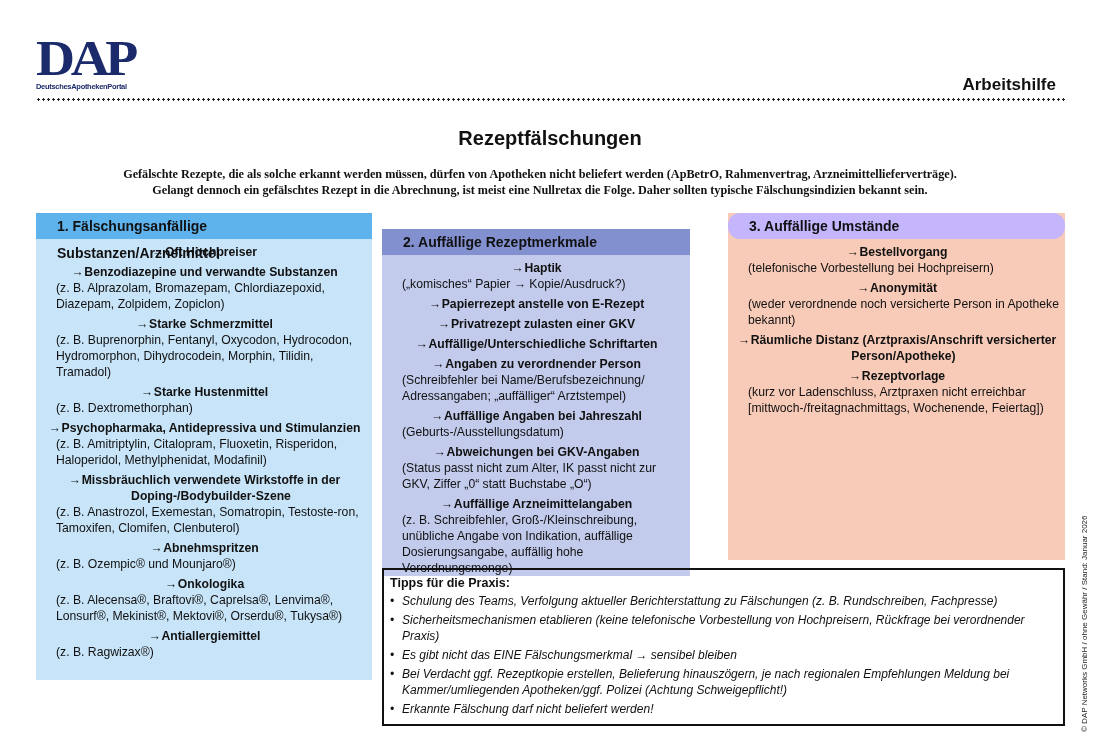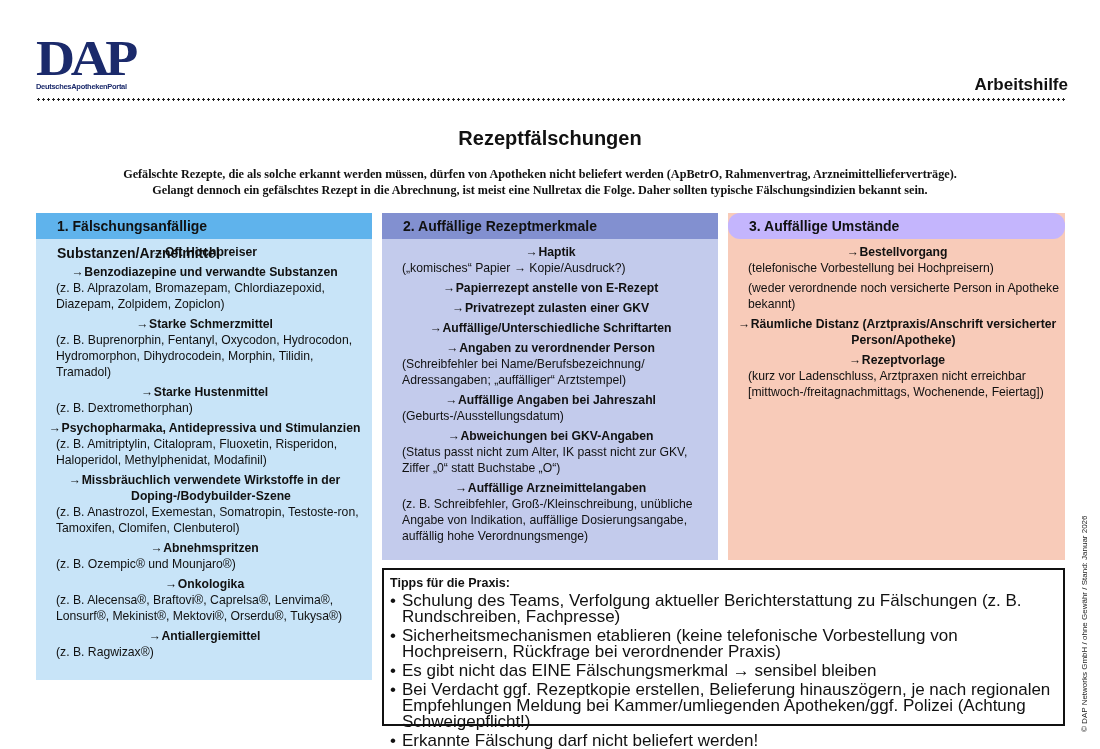--- a/index.html
+++ b/index.html
@@ -3,45 +3,45 @@
 <meta charset="utf-8">
 <style>
   html, body { margin:0; padding:0; background:#ffffff; }
   body { width:1100px; height:749px; position:relative; overflow:hidden;
          font-family:"Liberation Sans", sans-serif; color:#111; }
   .logo { position:absolute; left:36px; top:36px; width:100px; }
   .logo-mark { font-family:"Liberation Serif", serif; font-weight:bold; font-size:50px;
                color:#1b2a6b; letter-spacing:-4px; line-height:44px; transform:scaleX(1.08);
                transform-origin:left; }
   .logo-sub { font-size:7.5px; color:#1b2a6b; letter-spacing:-0.3px; margin-top:2px; font-weight:bold; }
-  .doc-type { position:absolute; right:32px; top:75px; font-size:17px; font-weight:bold; }
+  .doc-type { position:absolute; right:44px; top:75px; font-size:17px; font-weight:bold; }
   .dots { position:absolute; left:36px; top:98px; width:1030px; height:3px;
           background-image:radial-gradient(circle, #222 1px, transparent 1.3px);
           background-size:5px 3px; background-repeat:repeat-x; }
   .title { position:absolute; left:0; width:1100px; top:127px; text-align:center;
            font-size:20px; font-weight:bold; }
   .intro { position:absolute; left:0; width:1080px; top:166px; text-align:center;
            font-family:"Liberation Serif", serif; font-weight:bold; font-size:12.2px; line-height:16px; }
   .box { position:absolute; }
   .box-head { height:26px; line-height:27px; padding-left:21px; font-weight:bold; font-size:14px; }
   .box-body { padding:5px 6px 6px 6px; }
   .item { margin-bottom:4px; font-size:12.2px; line-height:16px; }
   .item-title { font-weight:bold; display:block; padding-left:14px; text-indent:-14px;text-align:center; }
   .item-title .arrow { display:inline-block; width:14px; text-indent:0; }
   .item-detail { display:block; padding-left:14px; }
   #col1 { left:36px; top:213px; width:336px; height:467px; background:#c8e4f8; }
   #col1 .box-head { background:#5fb3ec; }
-  #col2 { left:382px; top:213px; width:336px; height:347px; background:#c3cbec; }
+  #col2 { left:382px; top:229px; width:308px; height:347px; background:#c3cbec; }
   #col2 .box-head { background:#8290d0; }
   #col3 { left:728px; top:213px; width:337px; height:347px; background:#f8cbb9; }
   #col3 .box-head { background:#c4b5fd;border-radius:12px; }
   .tips { position:absolute; left:382px; top:568px; width:679px; height:158px;
           border:2px solid #111; padding:5px 6px; box-sizing:border-box; width:683px; }
   .tips-title { font-weight:bold; font-size:12.5px; line-height:16px; margin-bottom:2px; }
-  .tip { font-size:17px; line-height:16px; margin-bottom:3px; padding-left:12px; text-indent:-12px; }
+  .tip { font-size:12px; line-height:16px; margin-bottom:3px; padding-left:12px; text-indent:-12px;font-style:italic; }
   .tip .bullet { display:inline-block; width:12px; text-indent:0; }
   .copyright { position:absolute; left:1080px; top:732px; transform-origin:left top;
                transform:rotate(-90deg); font-size:8px; white-space:nowrap; color:#222; }
 </style>
 </head>
 <body>
 
 <div class="logo">
   <div class="logo-mark">DAP</div>
   <div class="logo-sub">DeutschesApothekenPortal</div>
@@ -130,20 +130,21 @@
     </div>
 </div>
 <div class="box" id="col3">
   <div class="box-head">3. Auffällige Umstände</div>
   <div class="box-body">
       <div class="item">
         <span class="item-title"><span class="arrow">→</span>Bestellvorgang</span>
         <span class="item-detail">(telefonische Vorbestellung bei Hochpreisern)</span>
       </div>
       <div class="item">
+        <span class="item-title"><span class="arrow">→</span>Anonymität</span>
         <span class="item-detail">(weder verordnende noch versicherte Person in Apotheke bekannt)</span>
       </div>
       <div class="item">
         <span class="item-title"><span class="arrow">→</span>Räumliche Distanz (Arztpraxis/Anschrift versicherter Person/Apotheke)</span>
       </div>
       <div class="item">
         <span class="item-title"><span class="arrow">→</span>Rezeptvorlage</span>
         <span class="item-detail">(kurz vor Ladenschluss, Arztpraxen nicht erreichbar [mittwoch-/freitagnachmittags, Wochenende, Feiertag])</span>
       </div>
     </div>

